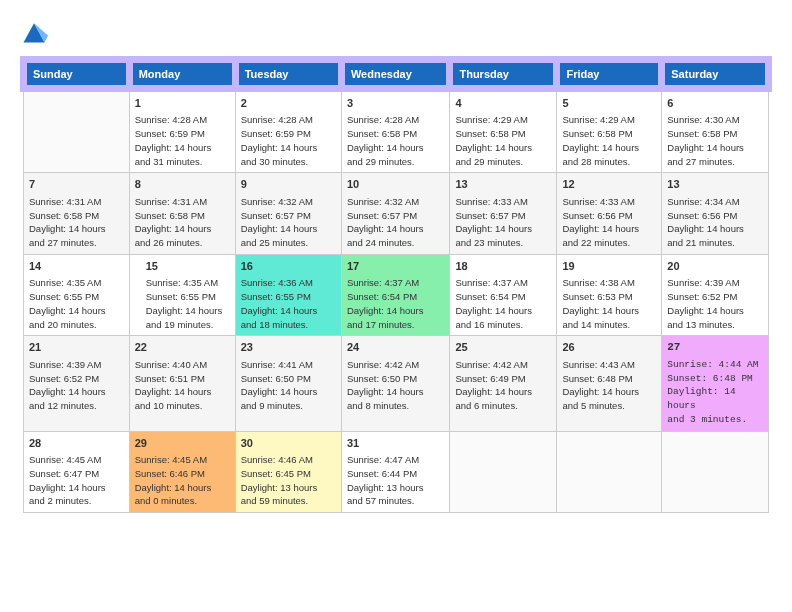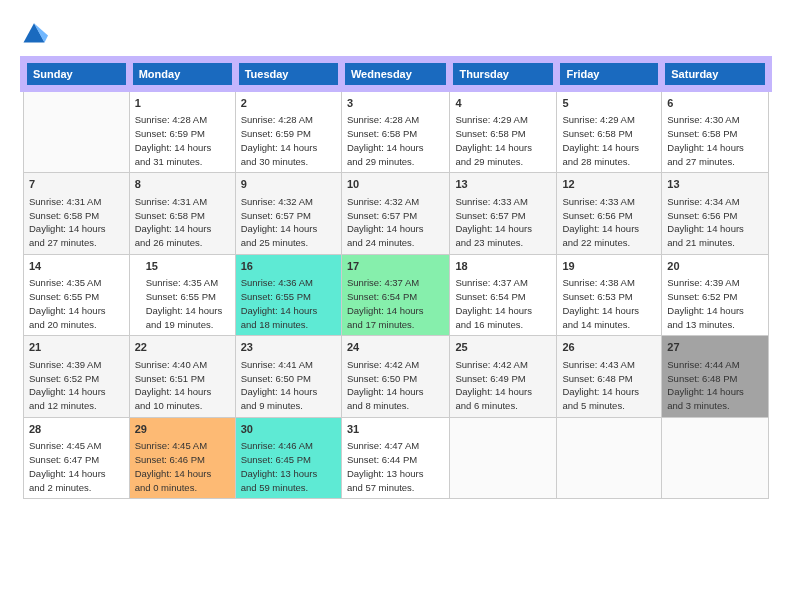--- a/index.html
+++ b/index.html
@@ -309,21 +309,21 @@
 Daylight: 14 hours
 and 6 minutes.</div>
           </td>
           <td style="background: rgb(245, 245, 245);">
             <span class="day-number">26</span>
             <div class="day-info" style="white-space: pre-line;">Sunrise: 4:43 AM
 Sunset: 6:48 PM
 Daylight: 14 hours
 and 5 minutes.</div>
           </td>
-          <td style="background: #a3a3a3;">
+          <td style="background: #f0abfc; font-family: Liberation Mono, monospace;">
             <span class="day-number">27</span>
             <div class="day-info" style="white-space: pre-line;">Sunrise: 4:44 AM
 Sunset: 6:48 PM
 Daylight: 14 hours
 and 3 minutes.</div>
           </td>
         </tr>
         <tr>
           <td style="background: rgb(255, 255, 255);">
             <span class="day-number">28</span>
@@ -332,21 +332,21 @@
 Daylight: 14 hours
 and 2 minutes.</div>
           </td>
           <td style="background: #fdba74;">
             <span class="day-number">29</span>
             <div class="day-info" style="white-space: pre-line;">Sunrise: 4:45 AM
 Sunset: 6:46 PM
 Daylight: 14 hours
 and 0 minutes.</div>
           </td>
-          <td style="background: #5eead4;">
+          <td style="background: #fef9c3;">
             <span class="day-number">30</span>
             <div class="day-info" style="white-space: pre-line;">Sunrise: 4:46 AM
 Sunset: 6:45 PM
 Daylight: 13 hours
 and 59 minutes.</div>
           </td>
           <td style="background: rgb(255, 255, 255);">
             <span class="day-number">31</span>
             <div class="day-info" style="white-space: pre-line;">Sunrise: 4:47 AM
 Sunset: 6:44 PM

